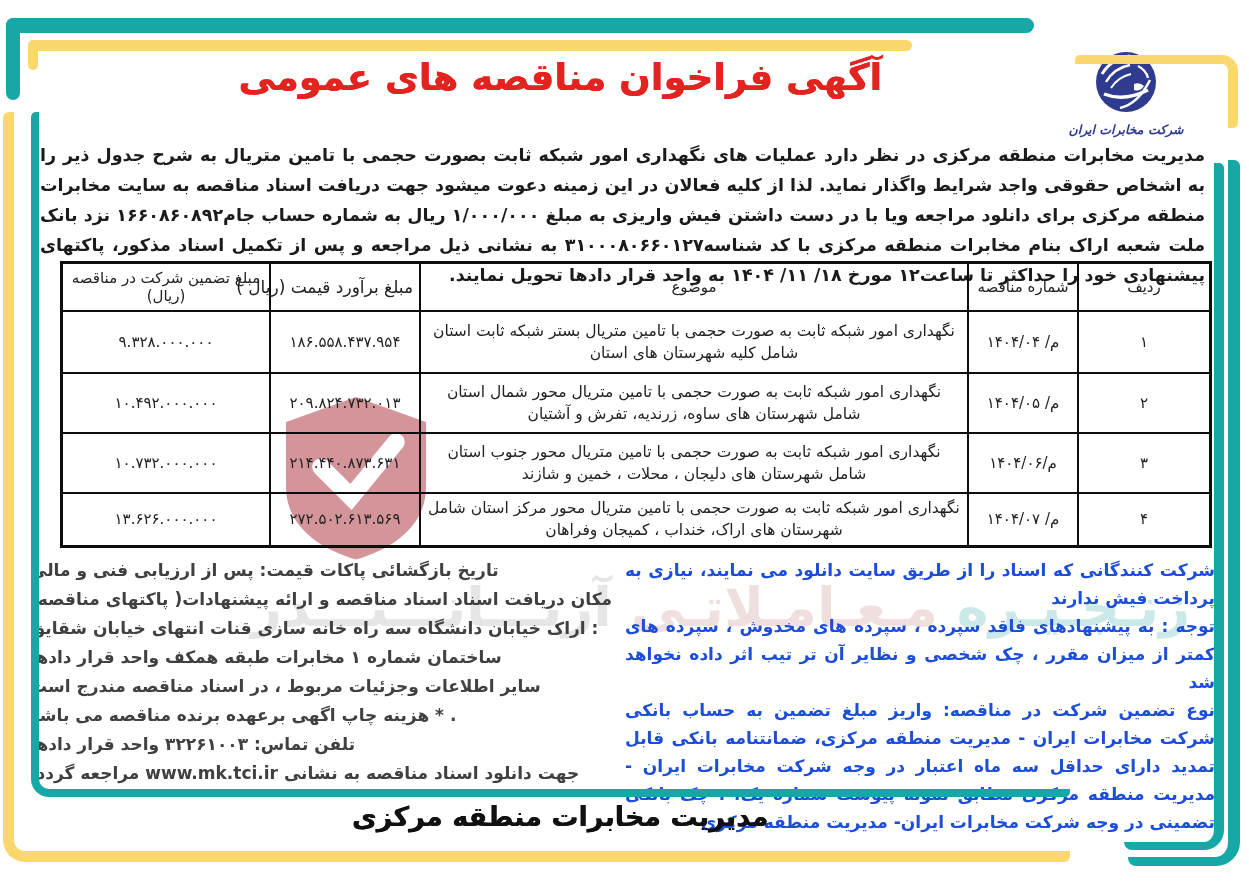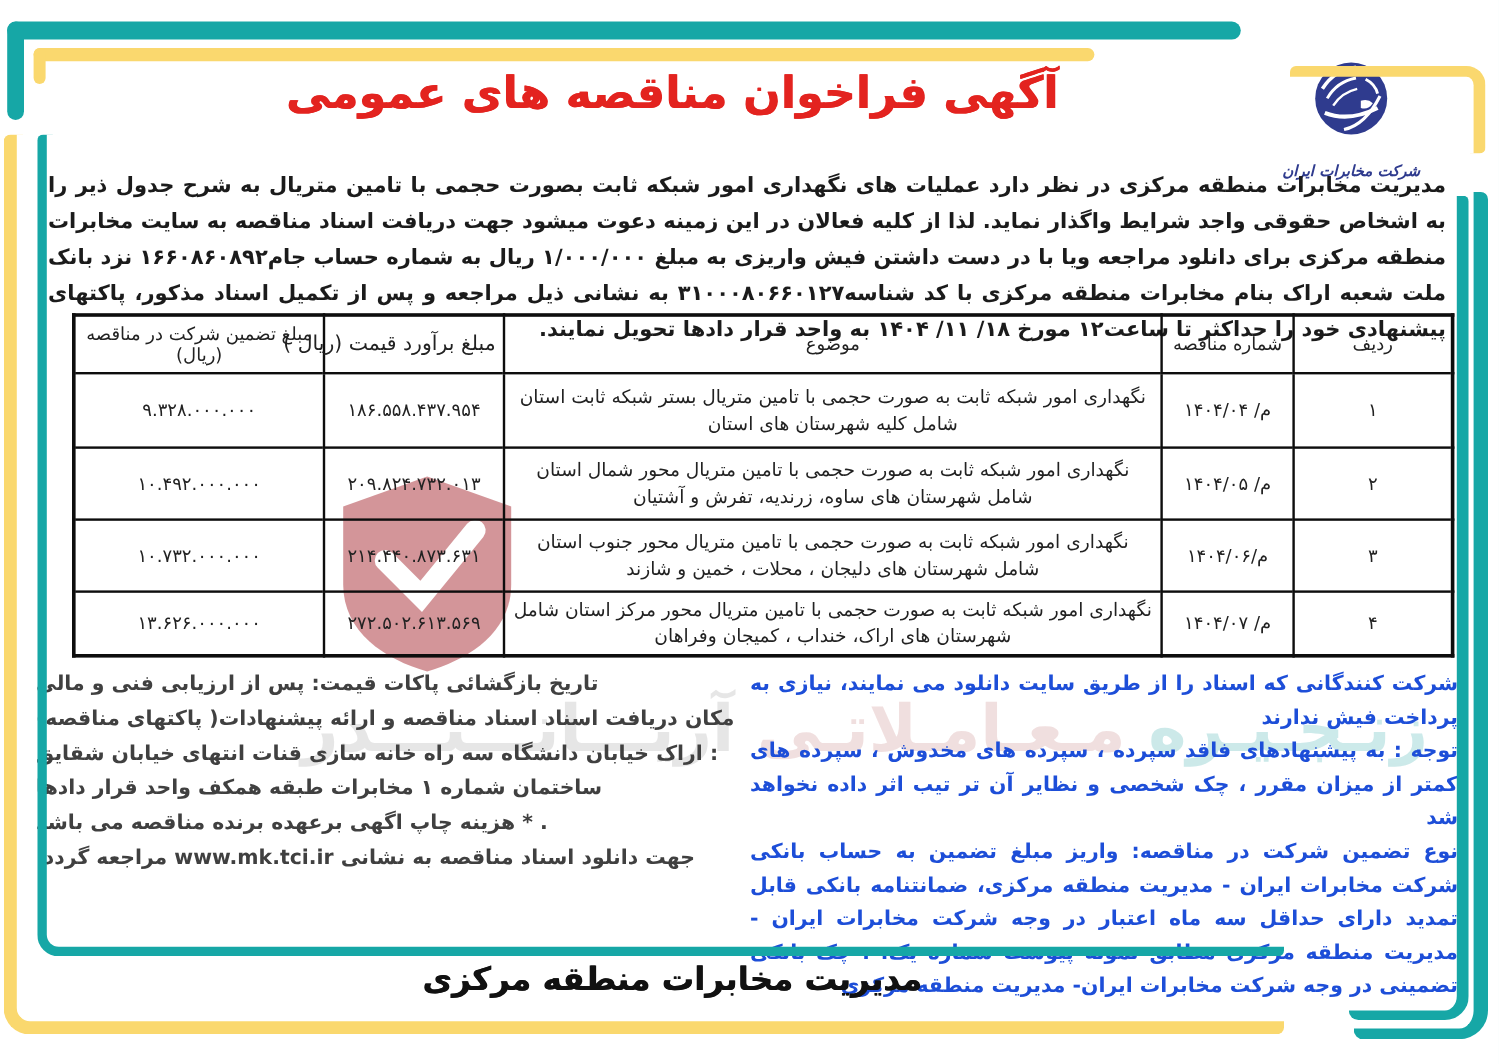--- a/index.html
+++ b/index.html
@@ -60,21 +60,21 @@
   .wm-fa .w2{color:#e0b9b9;}
   .wm-fa .w3{color:#c9c9c9;}
   
   .main-title{
     position:absolute;z-index:2;left:0;top:56px;width:1120px;text-align:center;
     color:#e3231f;font-size:37px;font-weight:900;direction:rtl;
     text-shadow:0.6px 0 0 #e3231f;
   }
   .logo{position:absolute;z-index:2;left:1068px;top:50px;width:116px;text-align:center;}
   .logo-caption{
-    display:block;margin-top:17px;color:#2f3b8e;font-size:12.5px;font-weight:bold;
+    display:block;margin-top:4px;color:#2f3b8e;font-size:12.5px;font-weight:bold;
     font-style:italic;direction:rtl;white-space:nowrap;
   }
   
   .intro{
     position:absolute;z-index:2;left:40px;top:140px;width:1165px;
     direction:rtl;text-align:justify;font-size:17.5px;font-weight:bold;color:#1b1b1b;
     line-height:30px;
   }
   
   table.tenders{
@@ -203,19 +203,21 @@
 
   <div class="notes-right">
     <p>شرکت کنندگانی که اسناد را از طریق سایت دانلود می نمایند، نیازی به پرداخت فیش ندارند</p>
     <p>توجه : به پیشنهادهای فاقد سپرده ، سپرده های مخدوش ، سپرده های کمتر از میزان مقرر ، چک شخصی و نظایر آن تر تیب اثر داده نخواهد شد</p>
     <p>نوع تضمین شرکت در مناقصه: واریز مبلغ تضمین به حساب بانکی شرکت مخابرات ایران - مدیریت منطقه مرکزی، ضمانتنامه بانکی قابل تمدید دارای حداقل سه ماه اعتبار در وجه شرکت مخابرات ایران - مدیریت منطقه مرکزی مطابق نمونه پیوست شماره یک، ، چک بانکی تضمینی در وجه شرکت مخابرات ایران-  مدیریت منطقه مرکزی</p>
   </div>
 
   <div class="notes-left">
     <p>تاریخ بازگشائی پاکات قیمت: پس از ارزیابی فنی و مالی</p>
     <p>مکان دریافت اسناد اسناد مناقصه و ارائه پیشنهادات( پاکتهای مناقصه) : اراک خیابان دانشگاه سه راه خانه سازی قنات انتهای خیابان شقایق ساختمان شماره ۱ مخابرات طبقه همکف واحد قرار دادها</p>
+    <p>سایر اطلاعات وجزئیات مربوط ، در اسناد مناقصه مندرج است</p>
     <p>. * هزینه چاپ اگهی برعهده برنده مناقصه می باشد</p>
+    <p>تلفن تماس: ۳۲۲۶۱۰۰۳ واحد قرار دادها</p>
     <p>جهت دانلود اسناد مناقصه به نشانی www.mk.tci.ir مراجعه گردد.</p>
   </div>
 
   <div class="footer-title">مدیریت مخابرات منطقه مرکزی</div>
 
 </div>
 
 </body></html>

